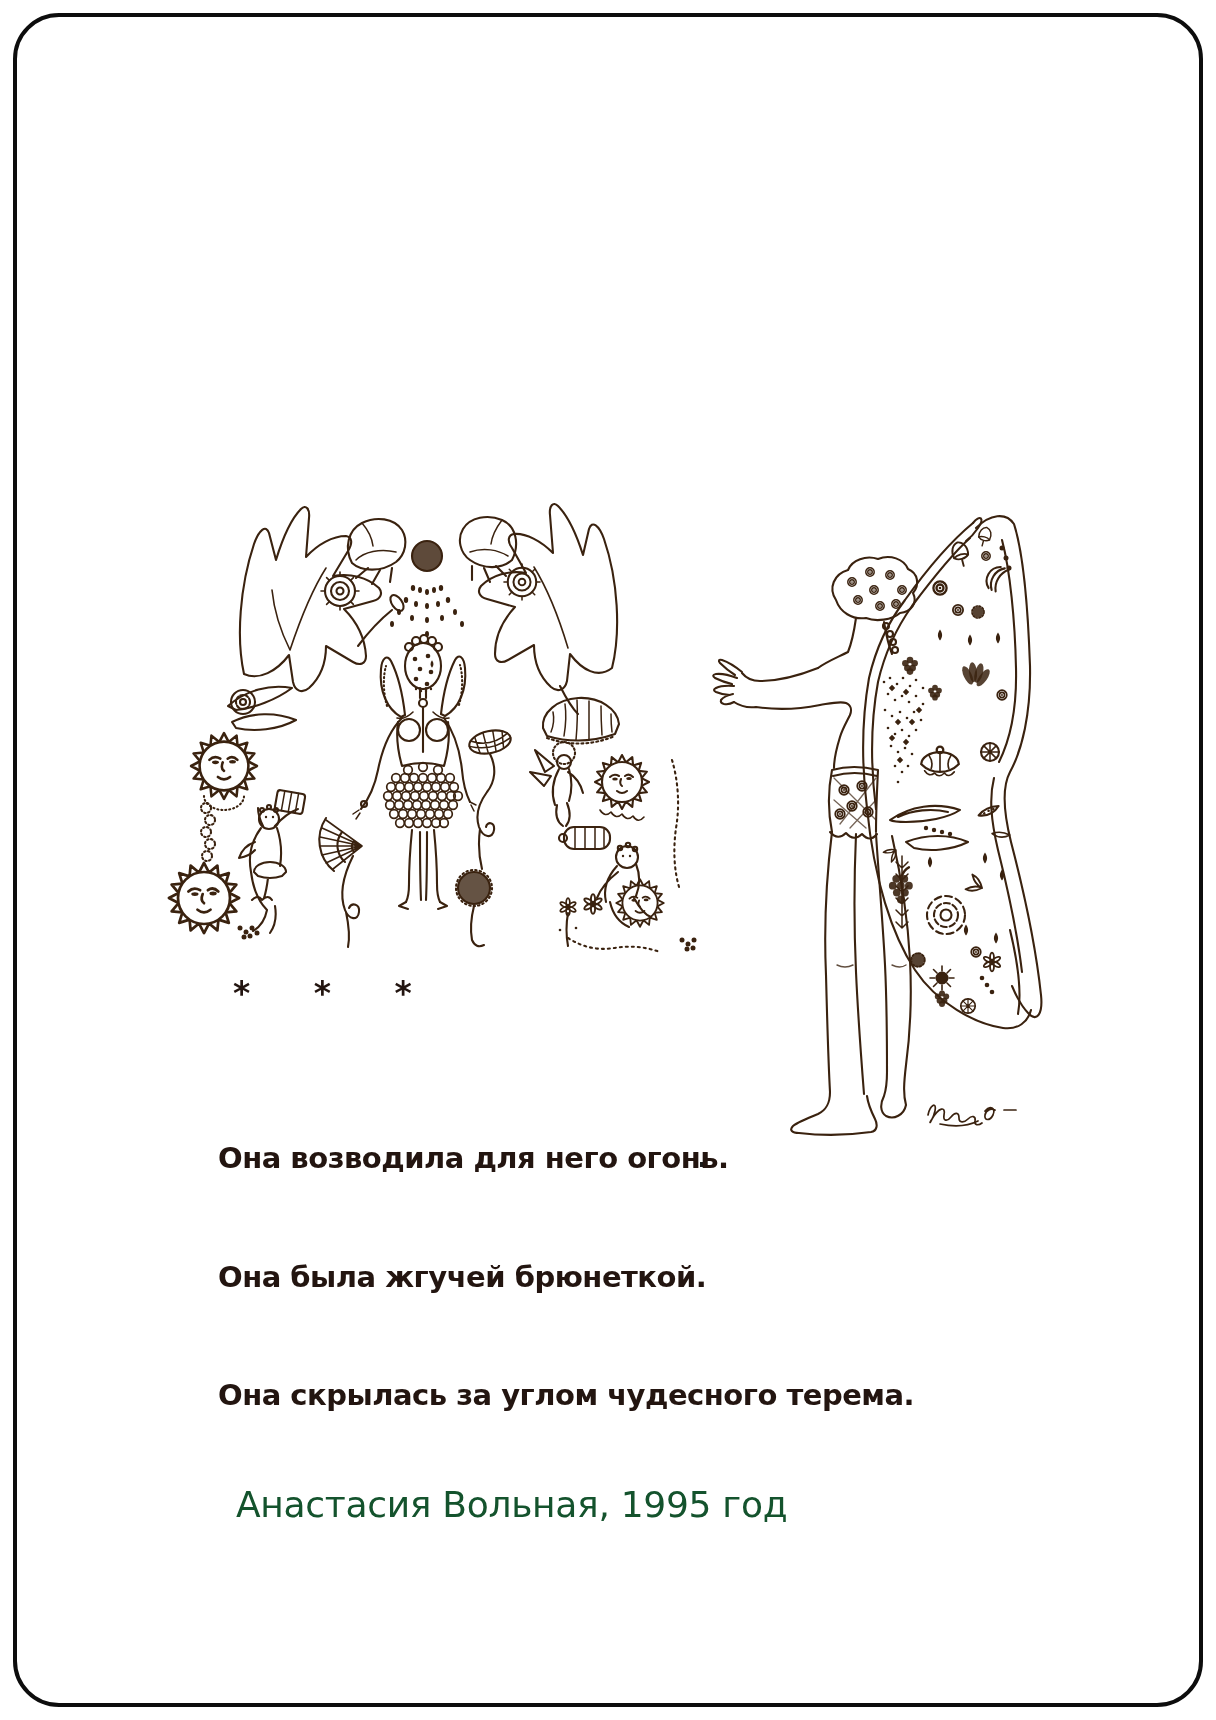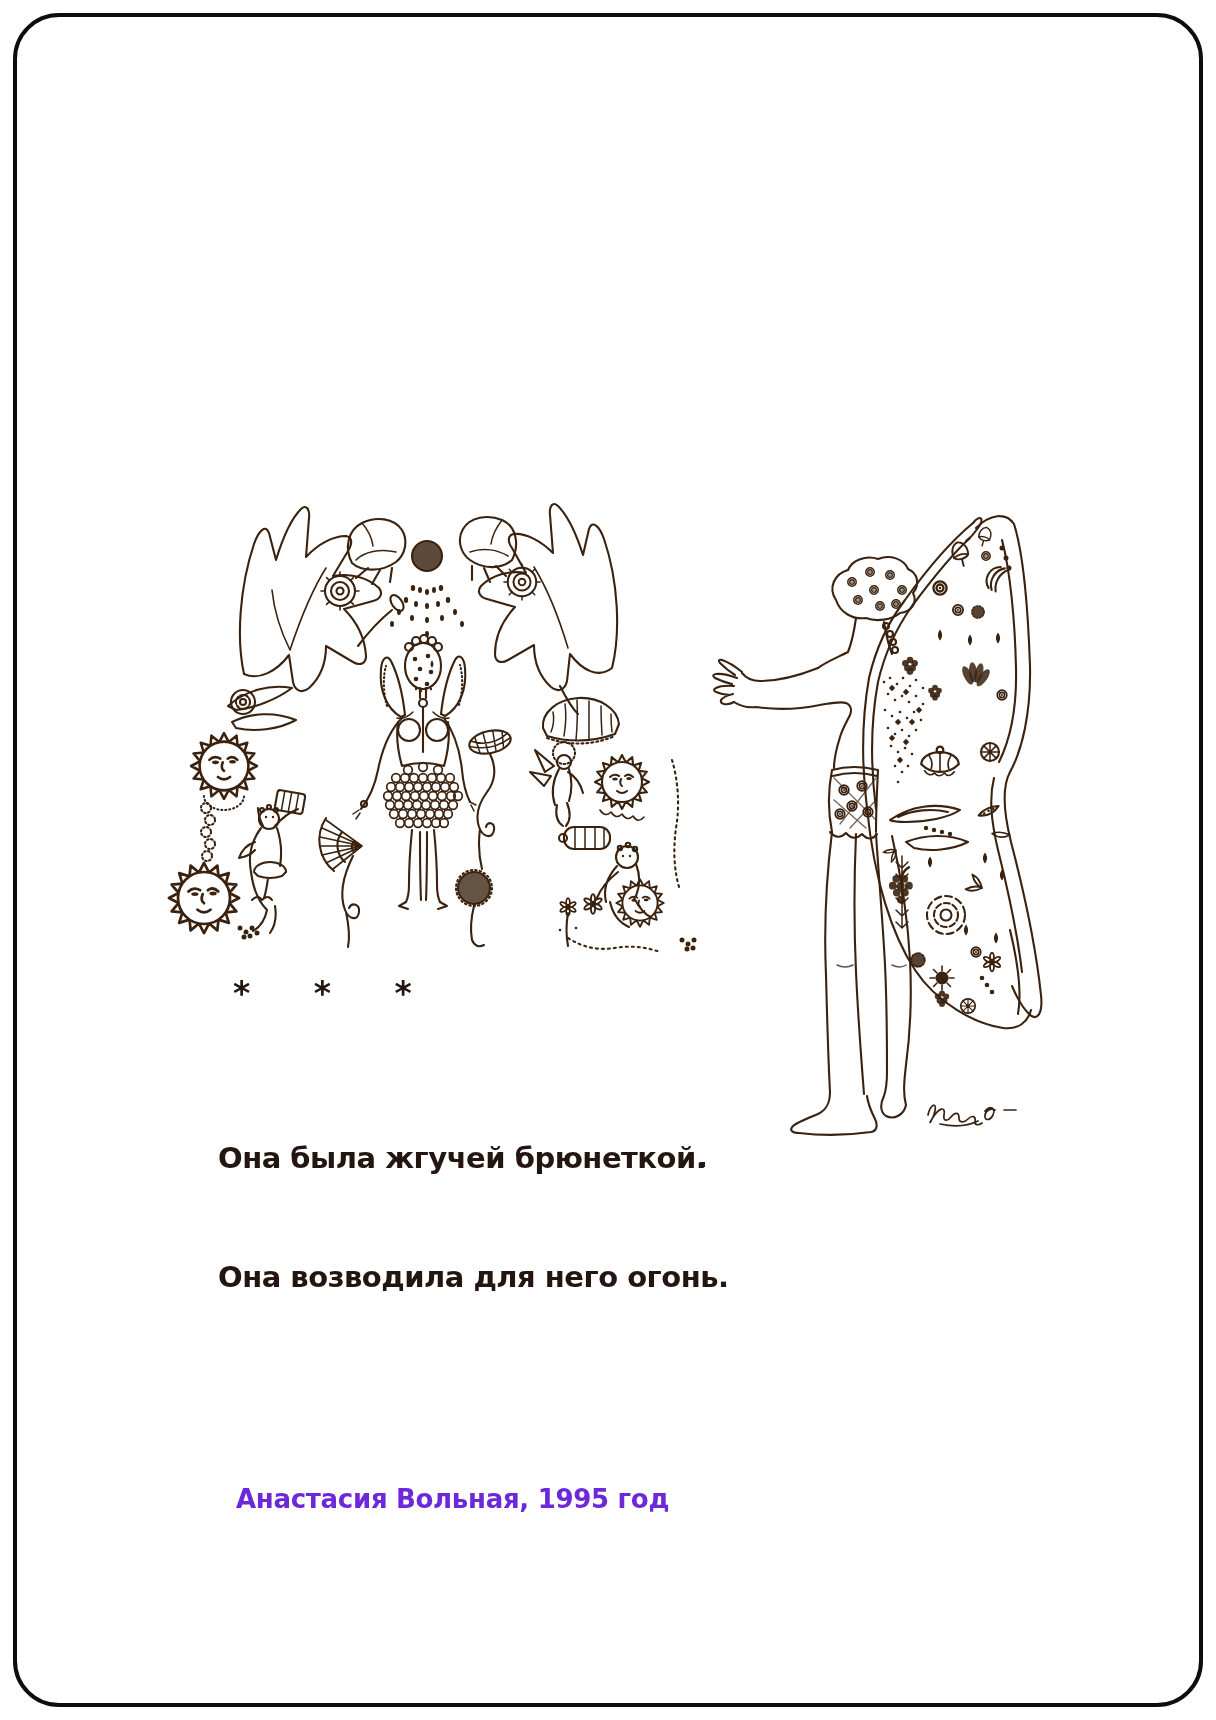--- a/index.html
+++ b/index.html
@@ -17,21 +17,21 @@
     position:absolute;left:233px;top:974px;
     font-size:33px;font-weight:bold;letter-spacing:26px;color:#231510;
   }
   .poem{
     position:absolute;left:218px;top:1060px;
     font-size:29px;font-weight:bold;line-height:39.5px;
     letter-spacing:-0.5px;color:#231510;white-space:pre;
   }
   .attribution{
     position:absolute;left:236px;top:1484px;
-    font-size:26px;font-weight:bold;letter-spacing:-0.3px;color:#6d28d9;
+    font-size:36px;font-weight:normal;letter-spacing:-0.3px;color:#14532d;
   }
 </style>
 </head>
 <body>
 
 <div class="page">
   <div class="frame"></div>
 
   <svg class="illustration" viewBox="0 0 920 710" xmlns="http://www.w3.org/2000/svg">
     <defs>
@@ -528,22 +528,23 @@
         <path d="M864,650 h12"></path>
       </g>
 
       <rect x="560" y="702" width="5" height="5" fill="#1a1a1a" stroke="none"></rect>
     </g>
   </svg>
 
   <div class="separator">* * *</div>
 
   <div class="poem">
+    <div>Она возводила для него огонь.</div>
     <div>Она была жгучей брюнеткой.</div>
-    <div>Она возводила для него огонь.</div>
+    <div>Она скрылась за углом чудесного терема.</div>
     
     
     
     
     
   </div>
 
   <div class="attribution">Анастасия Вольная, 1995 год</div>
 </div>
 

